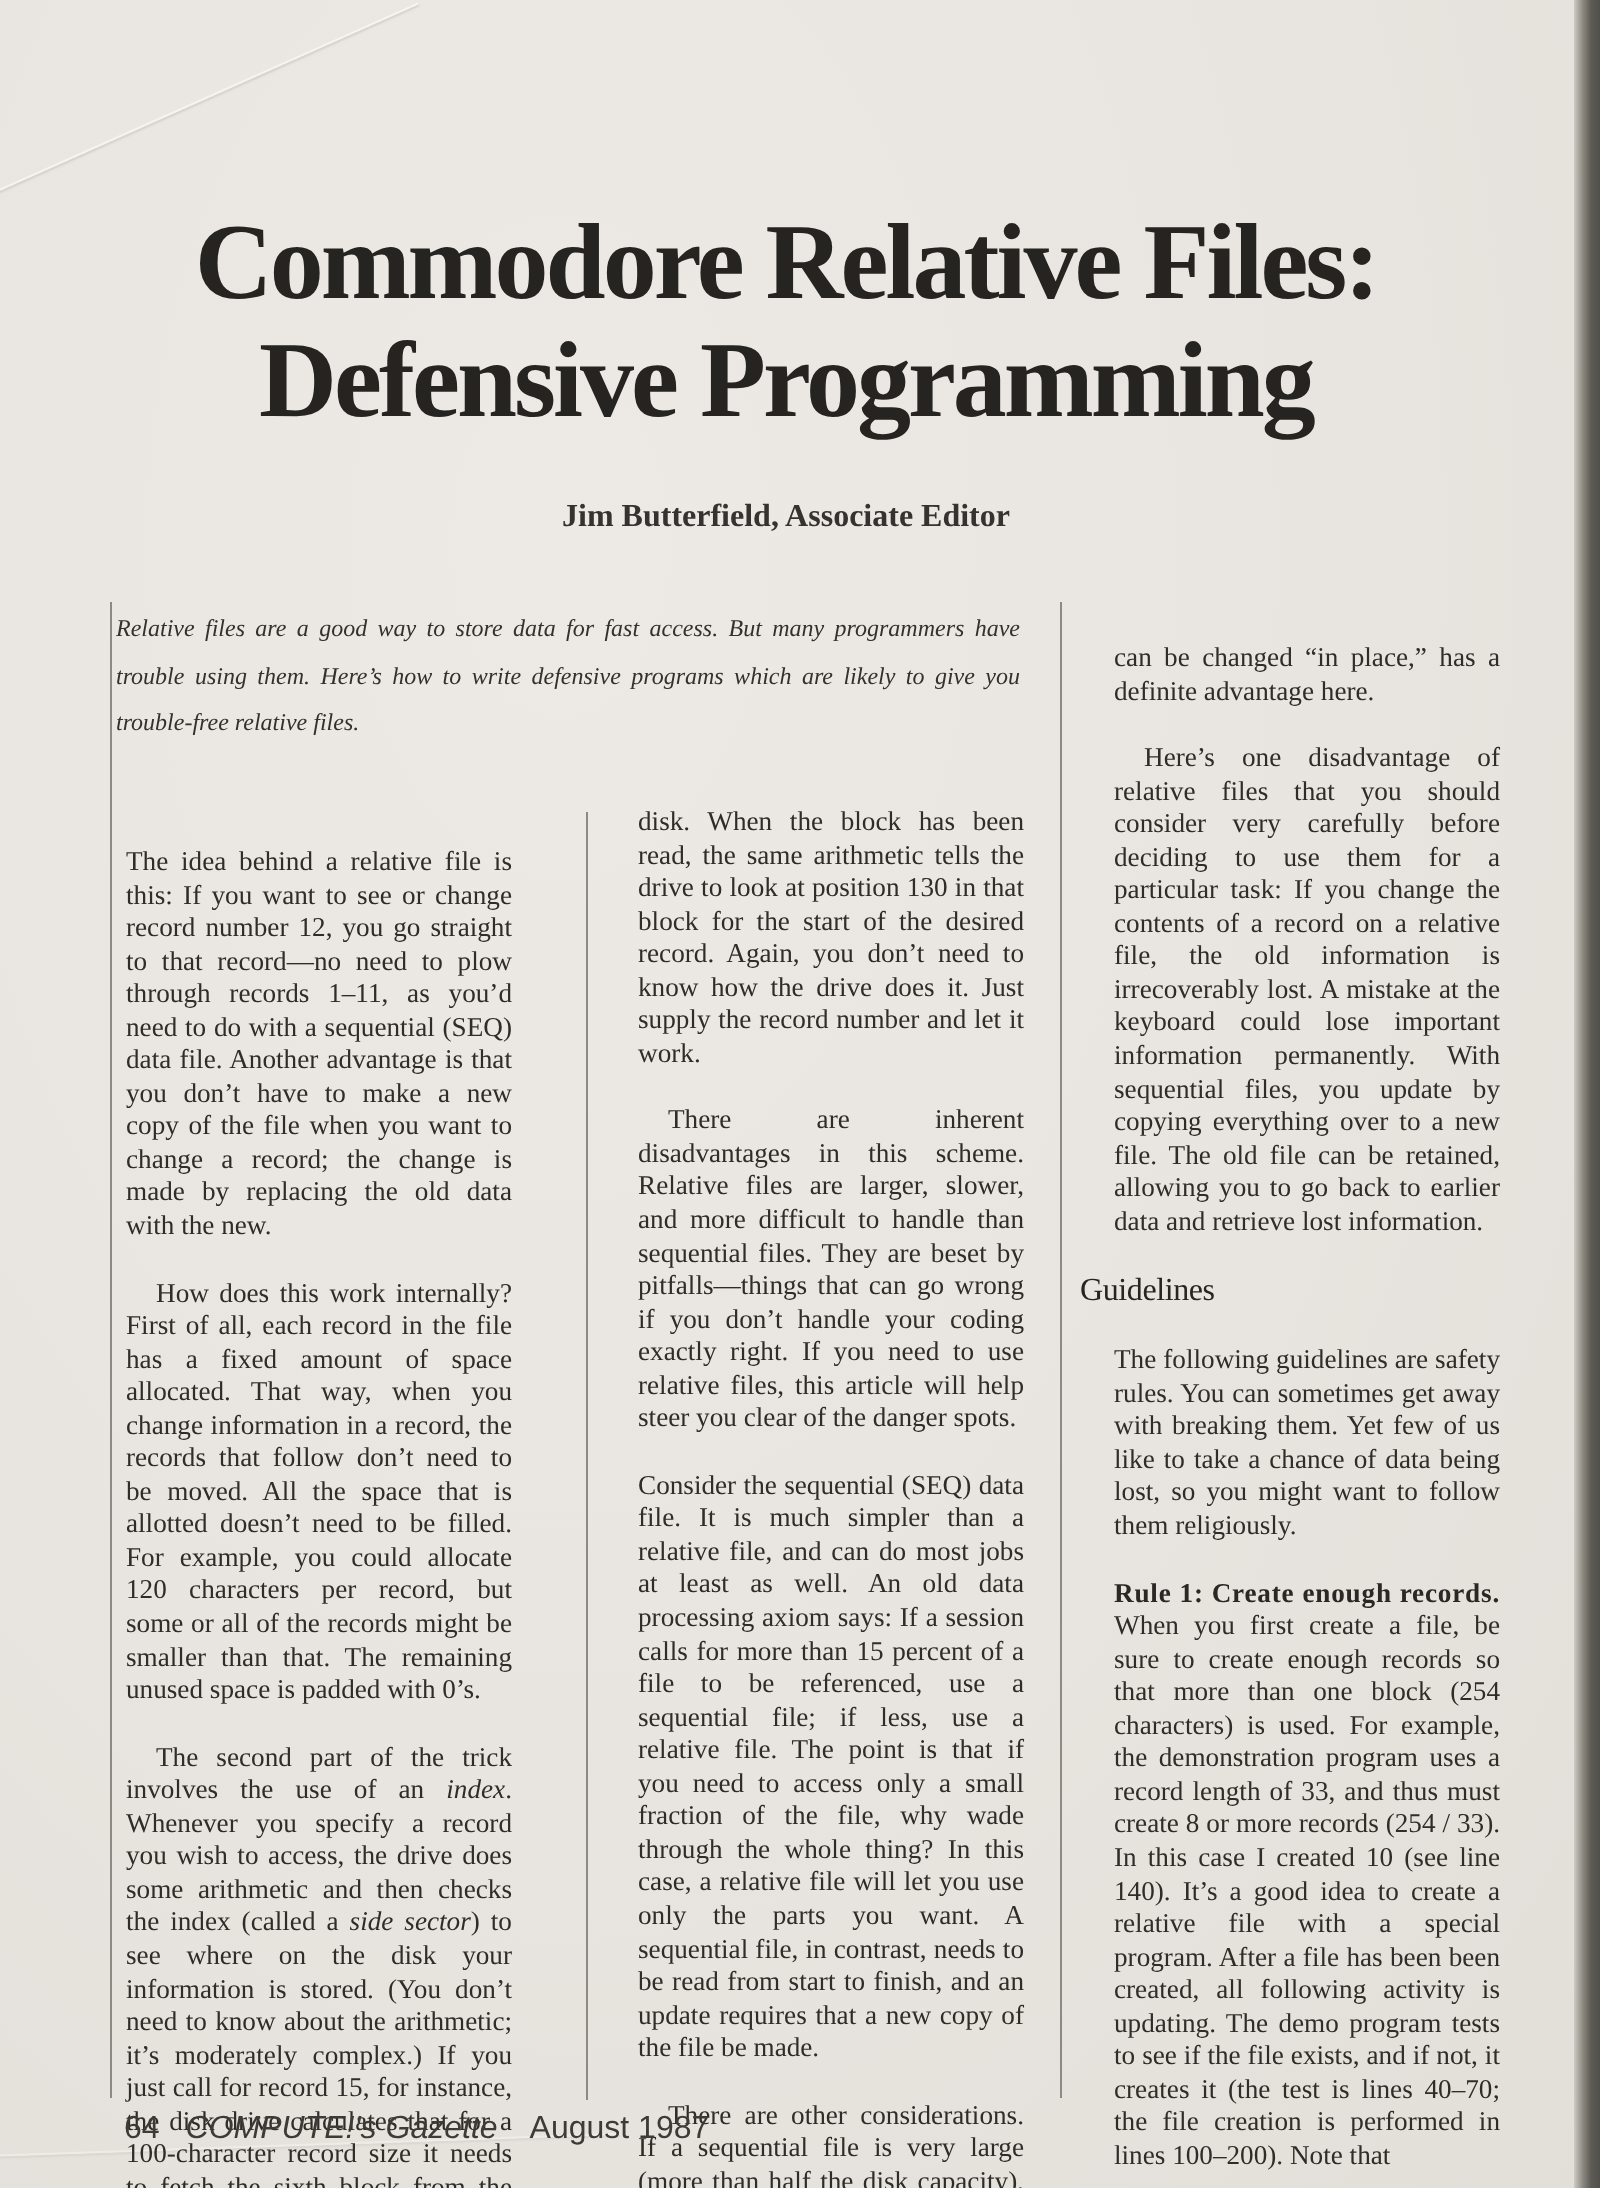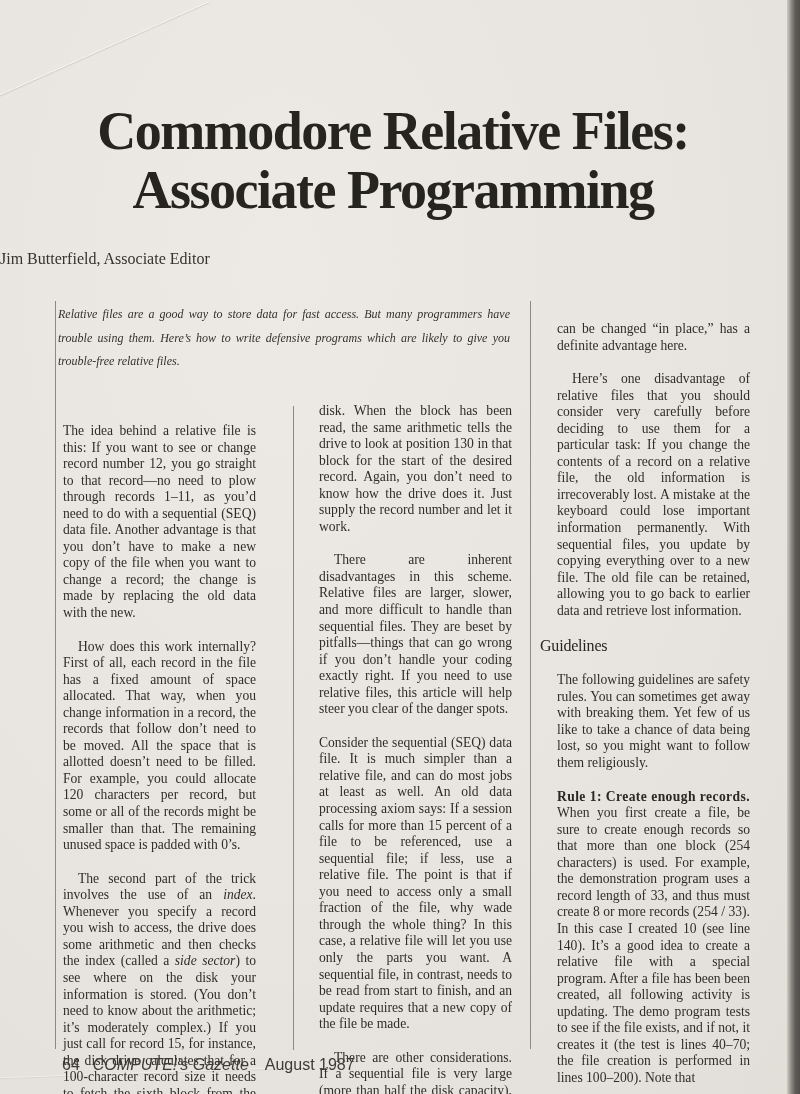--- a/index.html
+++ b/index.html
@@ -9,22 +9,22 @@
     font-family:"Liberation Serif", serif;color:#2f2d29;
   }
   .edge{position:absolute;top:0;right:0;width:13px;height:100%;
     background:linear-gradient(to right,#cfccc5 0%,#8a877f 35%,#5d5b55 65%,#514f4a 100%);}
   .crease{position:absolute;border-top:1px solid rgba(255,255,255,.55);
     box-shadow:0 1px 1px rgba(150,147,139,.30);}
   .crease-a{top:52px;left:-30px;width:250px;transform:rotate(-24deg);}
   .crease-b{top:1072px;left:-10px;width:320px;transform:rotate(-2deg);opacity:.6;}
   .title{position:absolute;top:102px;left:0;right:14px;text-align:center;
     font-weight:bold;font-size:54px;line-height:59px;letter-spacing:-1.5px;color:#262421;}
-  .byline{position:absolute;top:250px;left:0;right:14px;
-    font-size:16px;color:#35332f;}
+  .byline{position:absolute;top:250px;left:0;right:14px;text-align:center;
+    font-size:16px;color:#35332f;font-weight:bold;}
   .rule{position:absolute;width:1px;background:#8d8a83;}
   .rule-left{left:55px;top:301px;height:748px;}
   .rule-mid1{left:293px;top:406px;height:644px;}
   .rule-mid2{left:530px;top:301px;height:748px;}
   .intro{position:absolute;left:58px;top:303px;width:452px;
     font-style:italic;font-size:12px;line-height:23.5px;text-align:justify;color:#34312d;}
   .col{position:absolute;width:227px;font-size:13.6px;line-height:16.55px;
     text-align:justify;hyphens:auto;-webkit-hyphens:auto;}
   .col-1{left:46px;top:406px;}
   .col-2{left:302px;top:386px;}
@@ -41,21 +41,21 @@
 </style>
 </head>
 <body>
 
 <div class="paper">
   <div class="crease crease-a"></div>
   <div class="crease crease-b"></div>
 
   <div class="title">
     <div>Commodore Relative Files:</div>
-    <div>Associate Programming</div>
+    <div>Defensive Programming</div>
   </div>
 
   <div class="byline">Jim Butterfield, Associate Editor</div>
 
   <div class="rule rule-left"></div>
   <div class="rule rule-mid1"></div>
   <div class="rule rule-mid2"></div>
 
   <div class="intro">Relative files are a good way to store data for fast access. But many programmers have trouble using them. Here’s how to write defensive programs which are likely to give you trouble-free relative files.</div>
 

